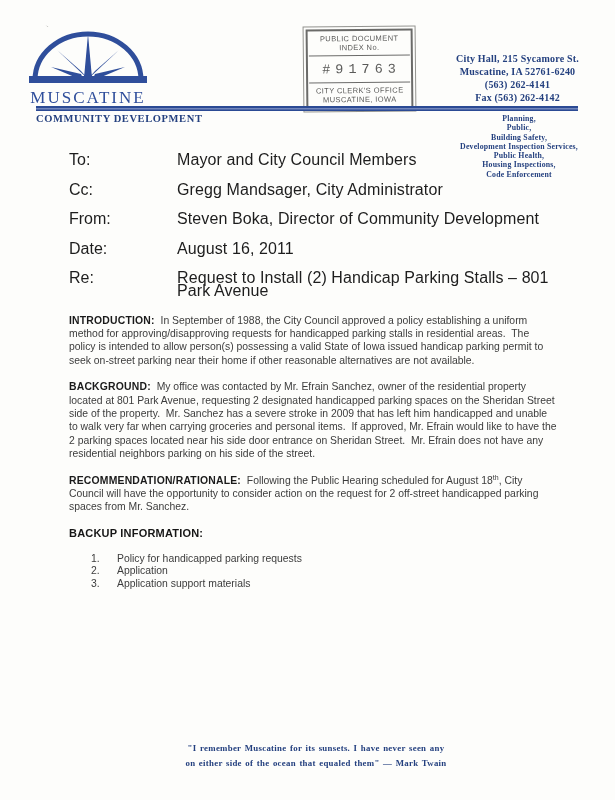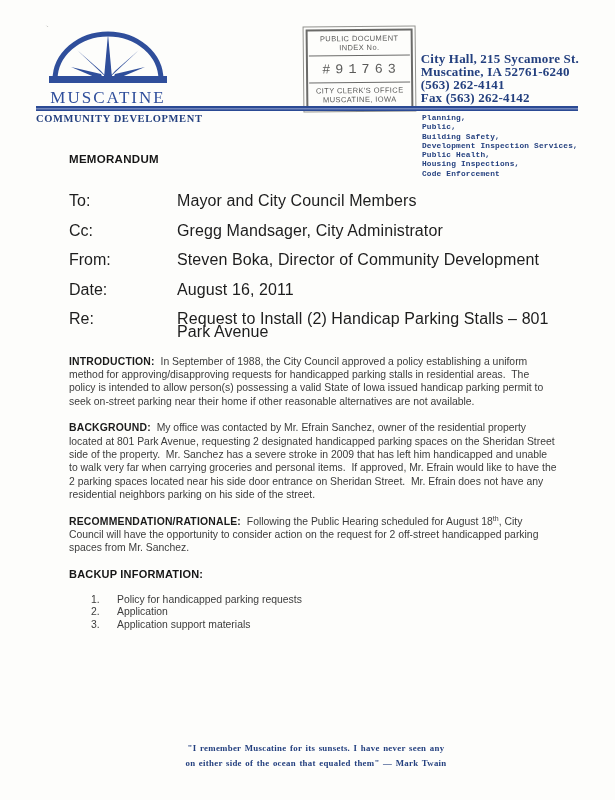--- a/index.html
+++ b/index.html
@@ -4,21 +4,21 @@
 <style>
   * { margin:0; padding:0; box-sizing:border-box; }
   html,body { background:#e8e8e6; }
   body { font-family:"Liberation Sans", sans-serif; }
   .page {
     position:relative; width:615px; height:800px; margin:0 auto;
     background:#fdfdfb; overflow:hidden;
   }
 
   
-  .logo-wrap { position:absolute; left:48px; top:30px; width:120px; }
+  .logo-wrap { position:absolute; left:28px; top:30px; width:120px; }
   .logo-word {
     position:absolute; left:1px; top:58px; width:118px;
     font-family:"Liberation Serif", serif; font-size:17px; letter-spacing:2px;
     color:#2f4e9b; text-align:center; white-space:nowrap;
   }
   .pencil-mark { position:absolute; left:44px; top:18px; color:#9a9a96; font-size:9px;
     transform:rotate(-20deg); opacity:.8; }
 
   .stamp {
     position:absolute; left:306px; top:29px; width:107px;
@@ -27,39 +27,39 @@
     font-family:"Liberation Sans", sans-serif; opacity:.92; background:rgba(255,255,255,.2);
   }
   .stamp-small { font-size:7.5px; line-height:8.6px; letter-spacing:.4px; padding:4px 2px 3px; }
   .stamp-sep { border-top:1.5px solid #5f5f5d; margin:0 1px; }
   .stamp-number {
     font-family:"Liberation Mono", monospace; font-size:13.5px; letter-spacing:5px;
     padding:6px 0 5px; text-indent:4px; white-space:nowrap;
   }
 
   .address {
-    position:absolute; right:36px; top:52px; text-align:left;
-    font-family:"Liberation Serif", serif; font-weight:bold; font-size:13px;
+    position:absolute; right:36px; top:52px; text-align:center;
+    font-family:"Liberation Serif", serif; font-weight:bold; font-size:10px;
     line-height:13px; color:#24407f; letter-spacing:.2px;
   }
 
   .header-rule {
     position:absolute; left:36px; top:106px; width:542px; height:5px;
     background:linear-gradient(180deg,#2b4a94 30%,#8496c6 55%,#2b4a94 80%);
   }
 
   .dept-title {
     position:absolute; left:36px; top:113px; width:470px; text-align:left;
     font-family:"Liberation Serif", serif; font-weight:bold; font-size:10.5px;
     color:#24407f; letter-spacing:.6px;
   }
 
   .services {
-    position:absolute; right:37px; top:114px; text-align:left;
-    font-family:Liberation Mono, monospace; font-weight:bold; font-size:7.8px;
+    position:absolute; right:37px; top:114px; text-align:center;
+    font-family:Liberation Serif, serif; font-weight:bold; font-size:7.8px;
     line-height:9.3px; color:#24407f; letter-spacing:.2px;
   }
 
   
   .memo { position:absolute; left:69px; top:153px; width:489px; color:#2d2d2d; }
   .memo-title { font-size:11.5px; font-weight:bold; color:#161616; letter-spacing:.3px; margin-bottom:29px; }
   .field-row { display:flex; margin-bottom:16.5px; font-size:16px; font-weight:normal; color:#1d1d1d; line-height:13px;gap:32px; }
   .field-label { width:76px; flex:0 0 76px; }
   .field-value { flex:1; letter-spacing:.1px; }
 
@@ -131,21 +131,20 @@
     <div>Planning,</div>
     <div>Public,</div>
     <div>Building Safety,</div>
     <div>Development Inspection Services,</div>
     <div>Public Health,</div>
     <div>Housing Inspections,</div>
     <div>Code Enforcement</div>
   </div>
 
   <div class="memo">
-    <div class="memo-title">MEMORANDUM</div>
 
     <div class="field-row">
       <div class="field-label">To:</div>
       <div class="field-value">Mayor and City Council Members</div>
     </div>
     <div class="field-row">
       <div class="field-label">Cc:</div>
       <div class="field-value">Gregg Mandsager, City Administrator</div>
     </div>
     <div class="field-row">

